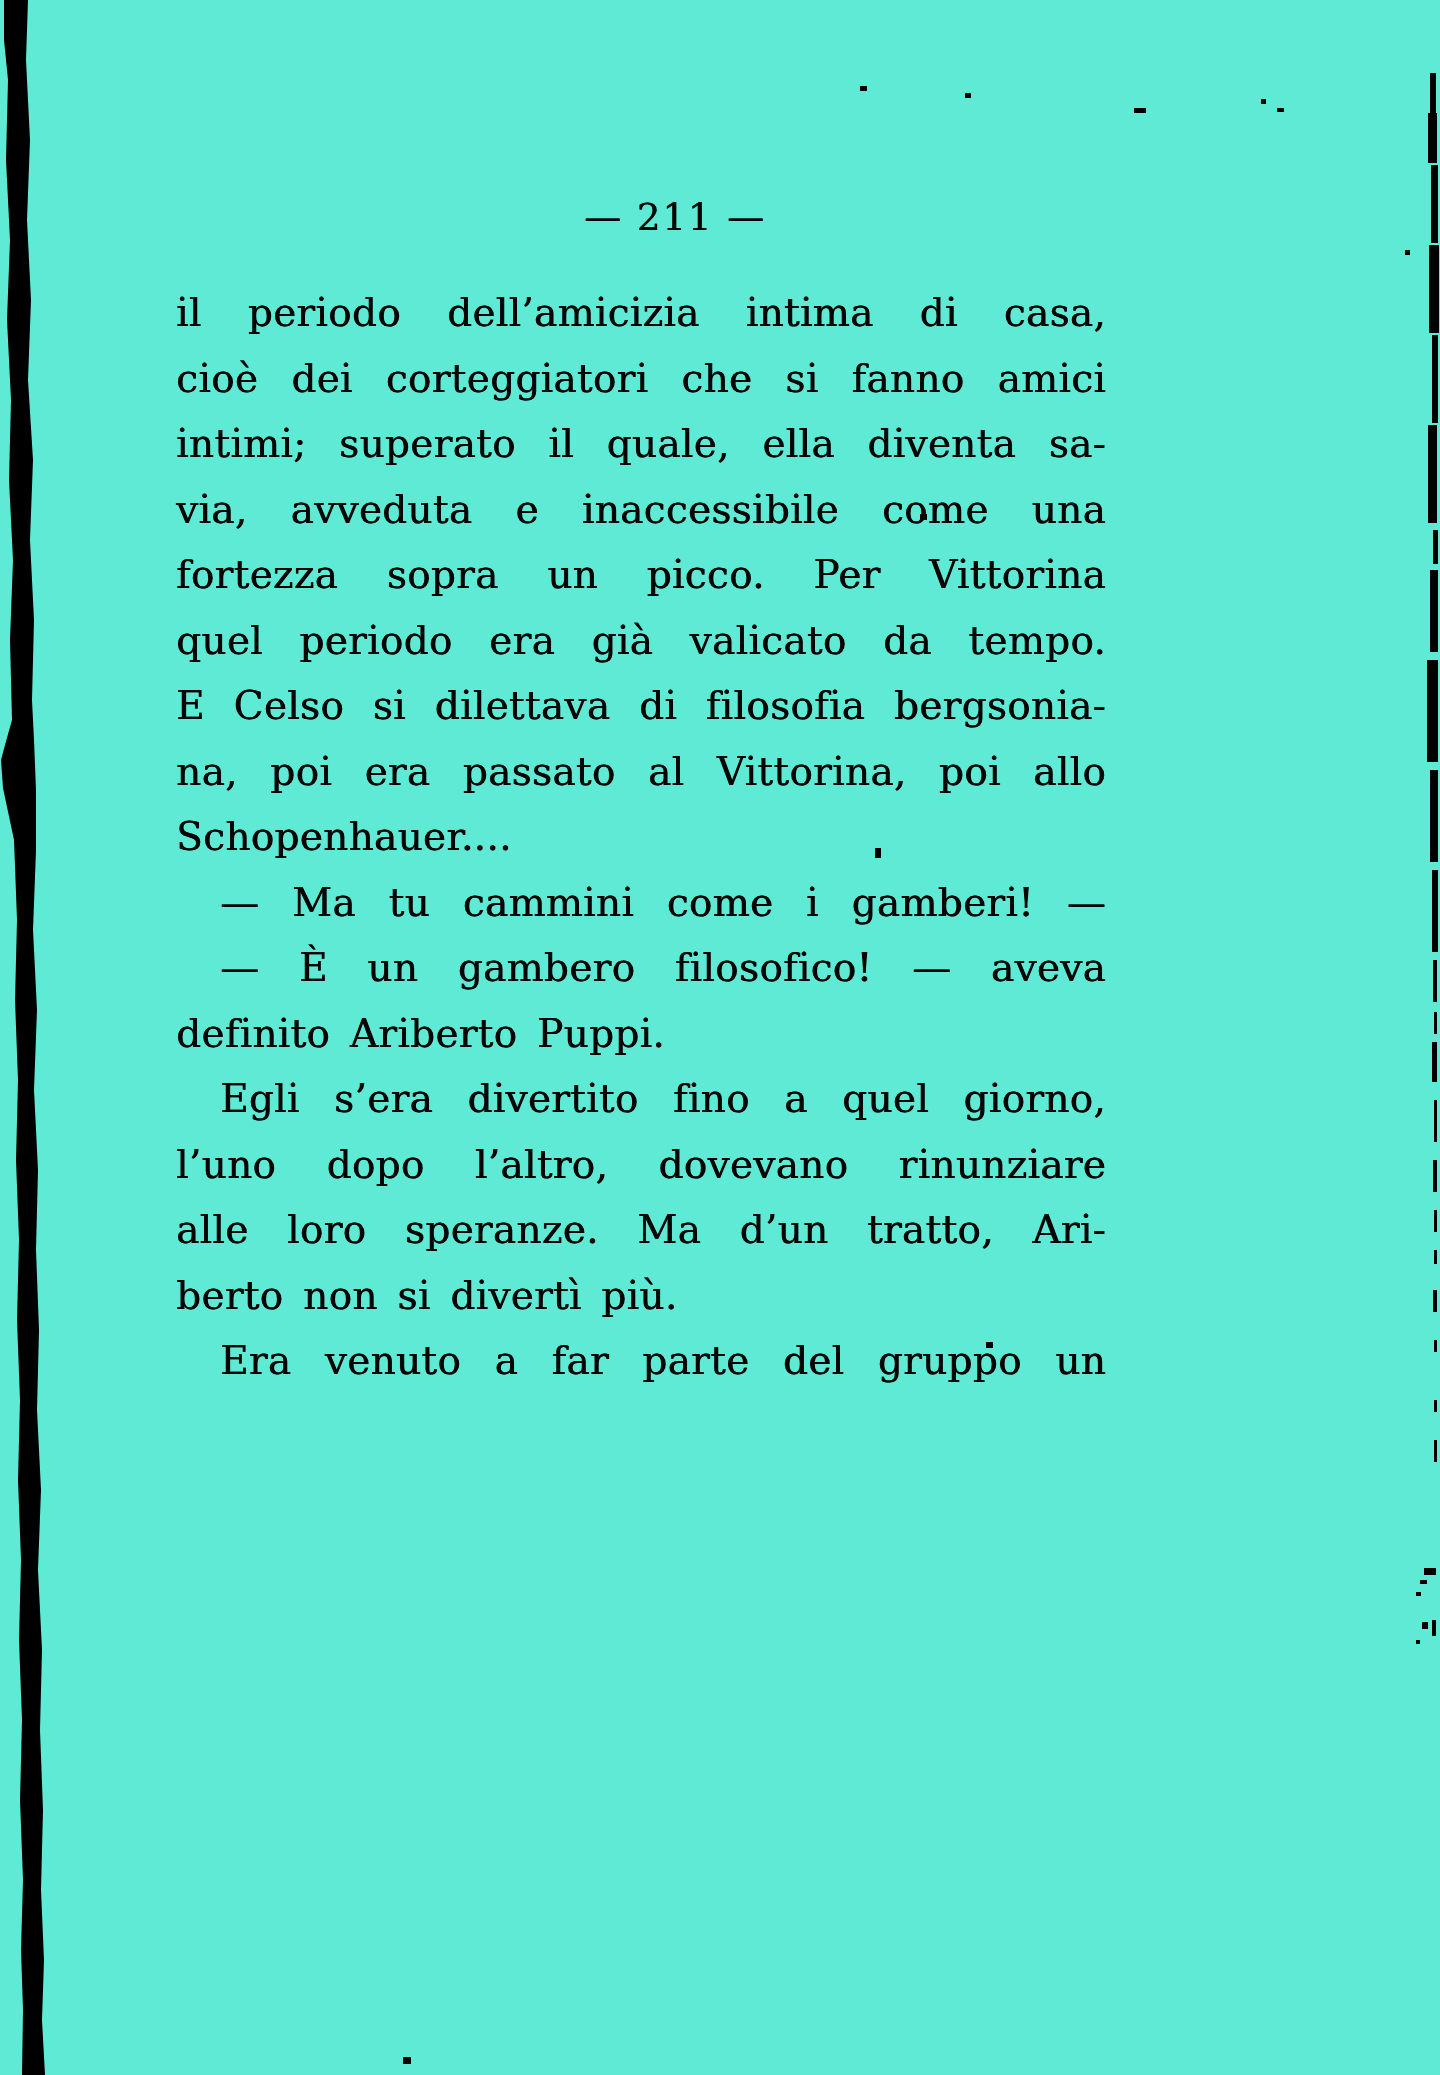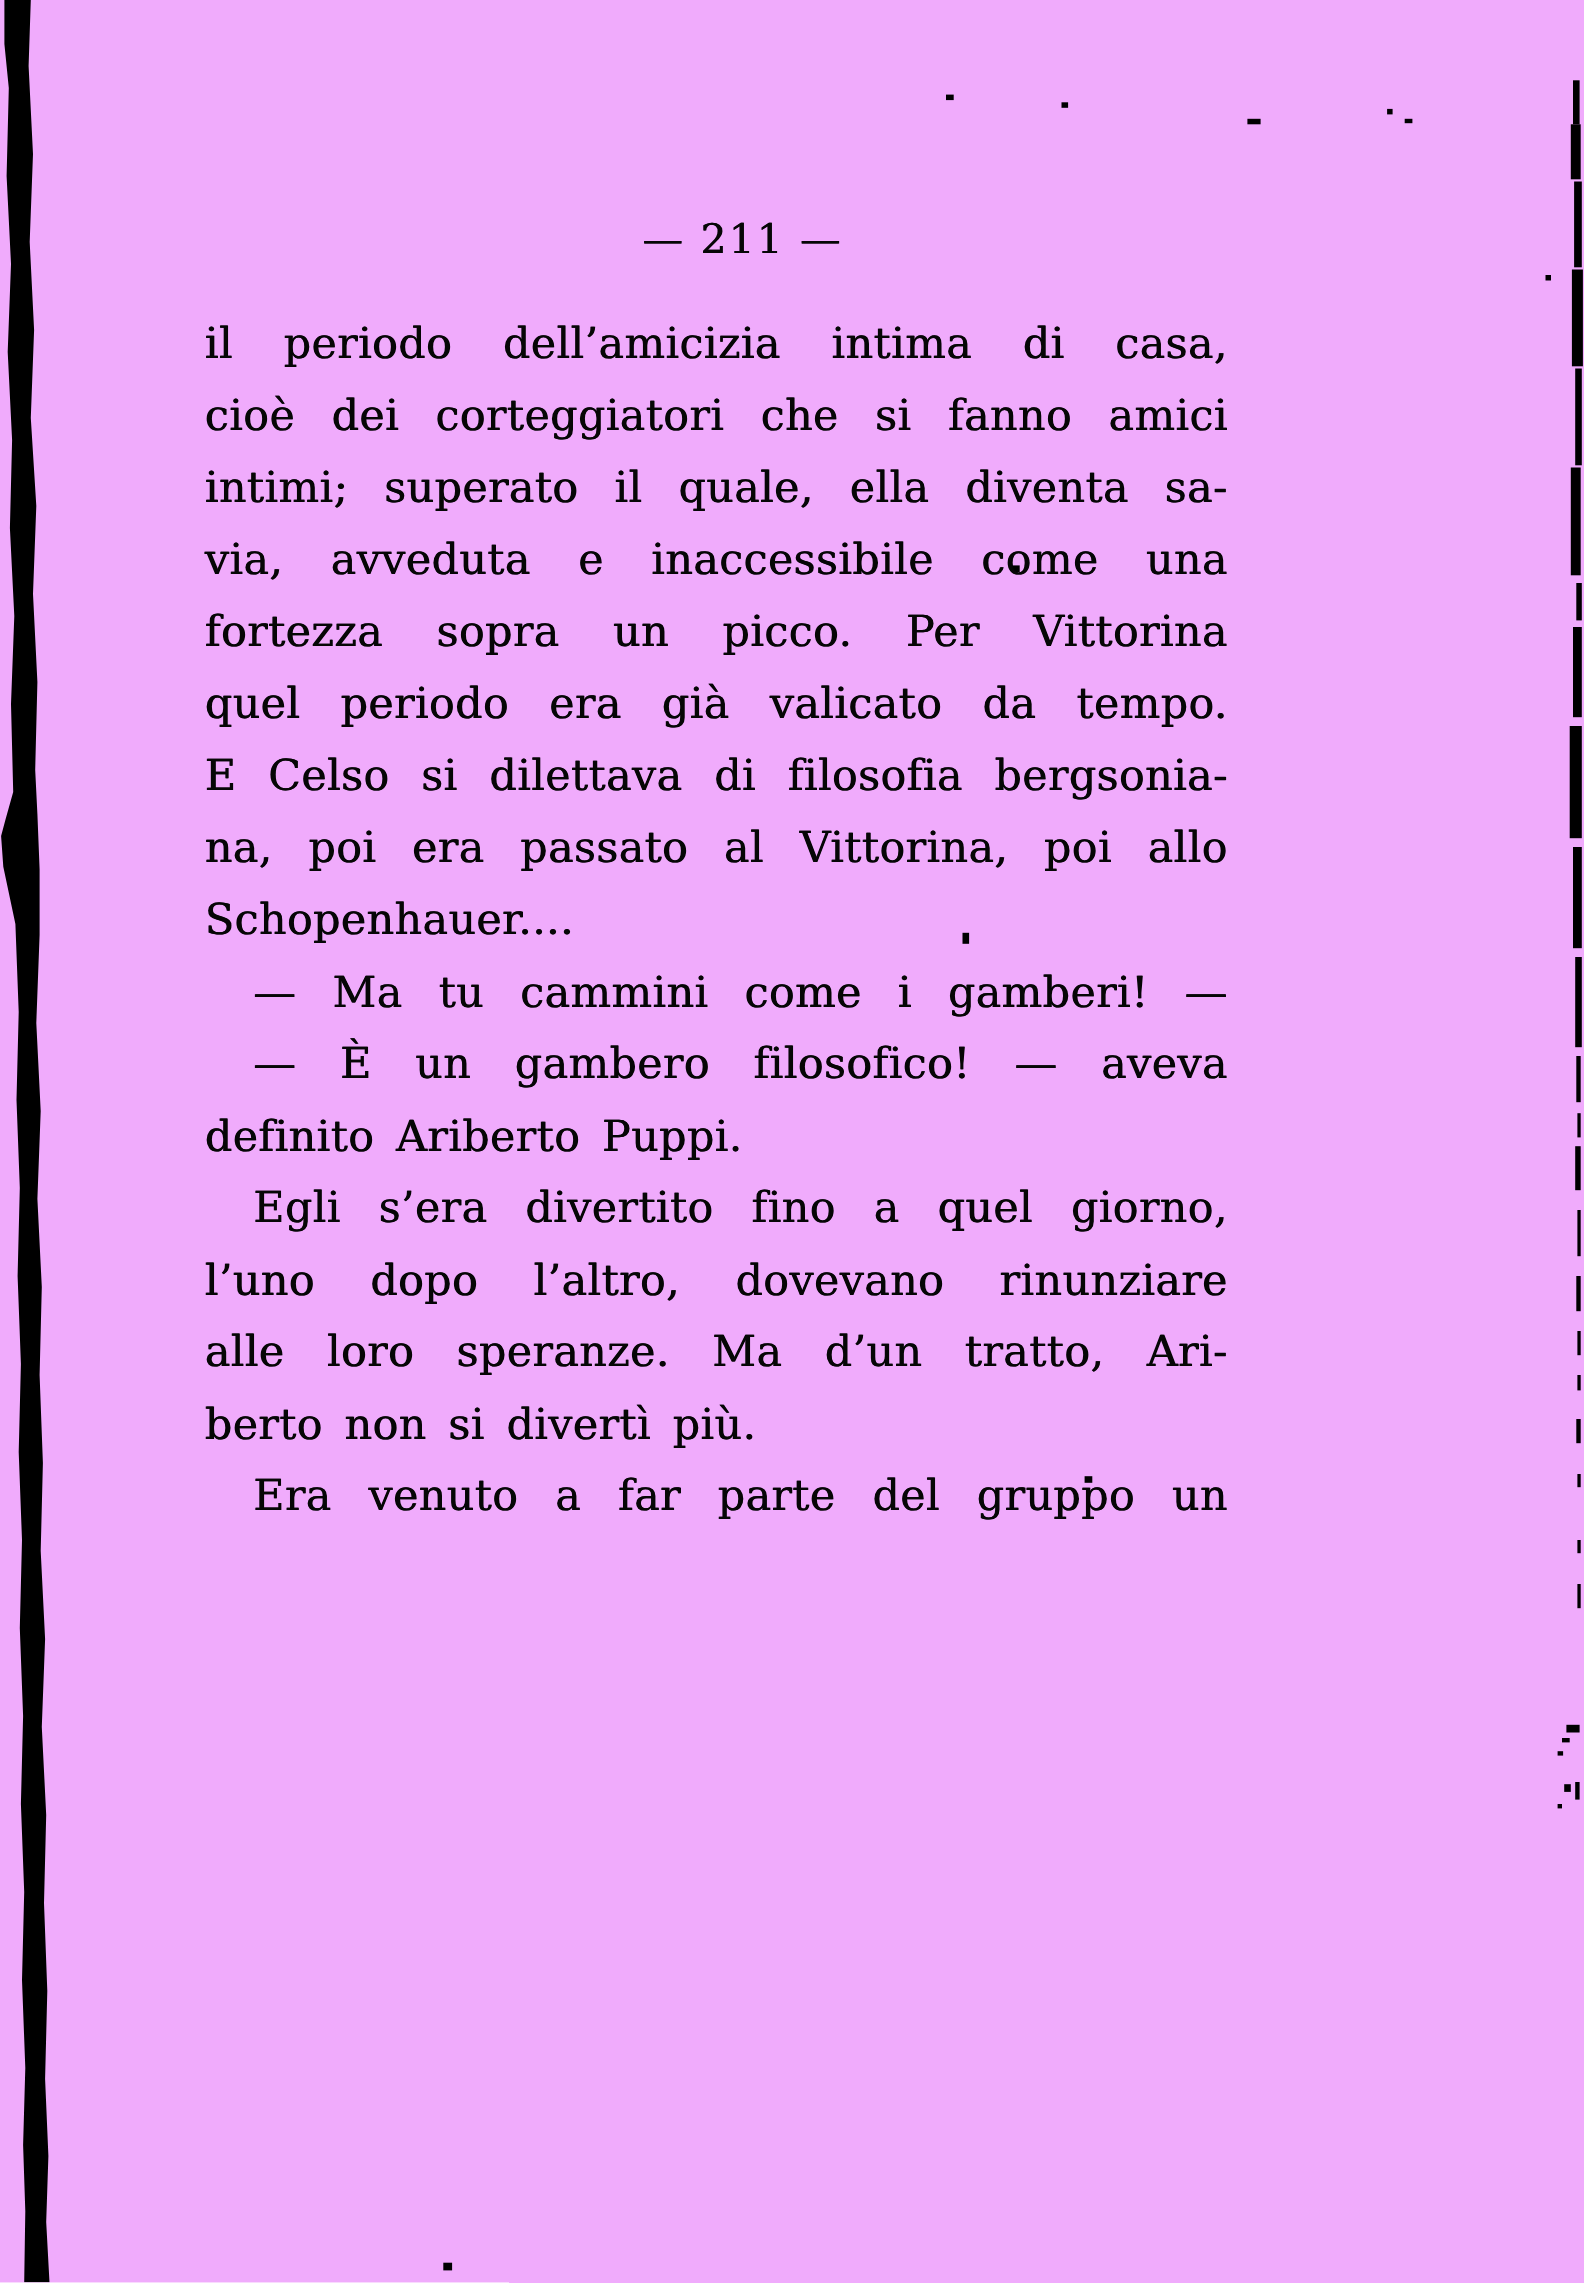--- a/index.html
+++ b/index.html
@@ -4,21 +4,21 @@
 <style>
   html, body {
     margin: 0;
     padding: 0;
     background: #ffffff;
   }
   .scan-page {
     position: relative;
     width: 1440px;
     height: 2075px;
-    background: #f0abfc;
+    background: #5eead4;
     overflow: hidden;
     font-family: "DejaVu Serif", "Liberation Serif", serif;
     color: #060606;
   }
   .artifact-layer {
     position: absolute;
     top: 0;
     left: 0;
     width: 1440px;
     height: 2075px;
@@ -30,21 +30,21 @@
     width: 930px;
     text-align: center;
     font-size: 37px;
     letter-spacing: 2px;
     text-shadow: 0.5px 0 currentColor;
     white-space: nowrap;
   }
   .page-text {
     position: absolute;
     top: 280px;
-    left: 186px;
+    left: 176px;
     width: 930px;
   }
   .text-line {
     height: 65.5px;
     line-height: 65.5px;
     font-size: 39px;
     word-spacing: 5px;
     letter-spacing: 0.3px;
     text-align: justify;
     text-align-last: justify;

